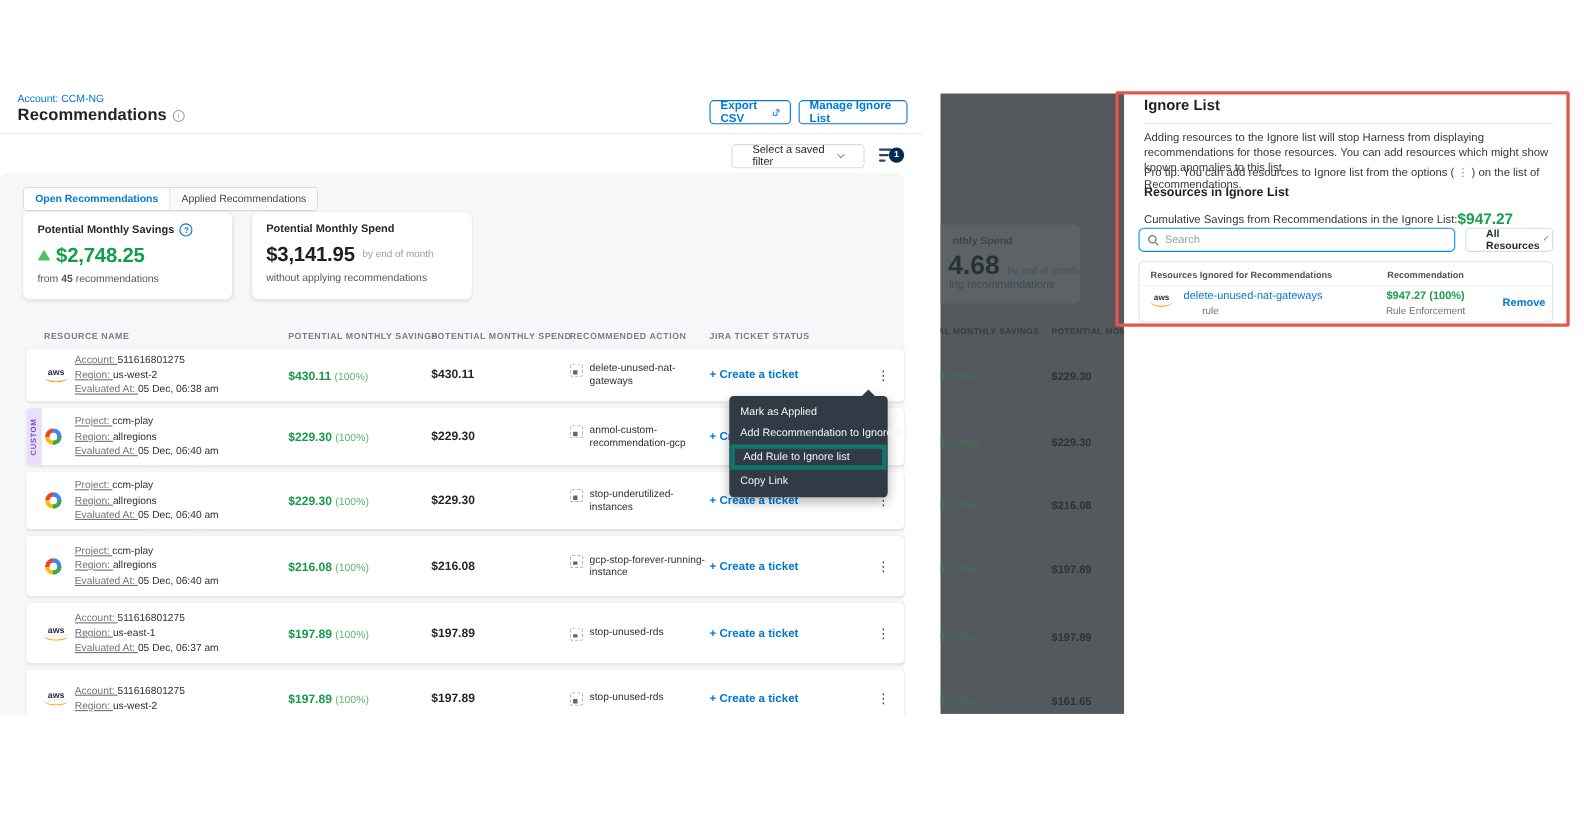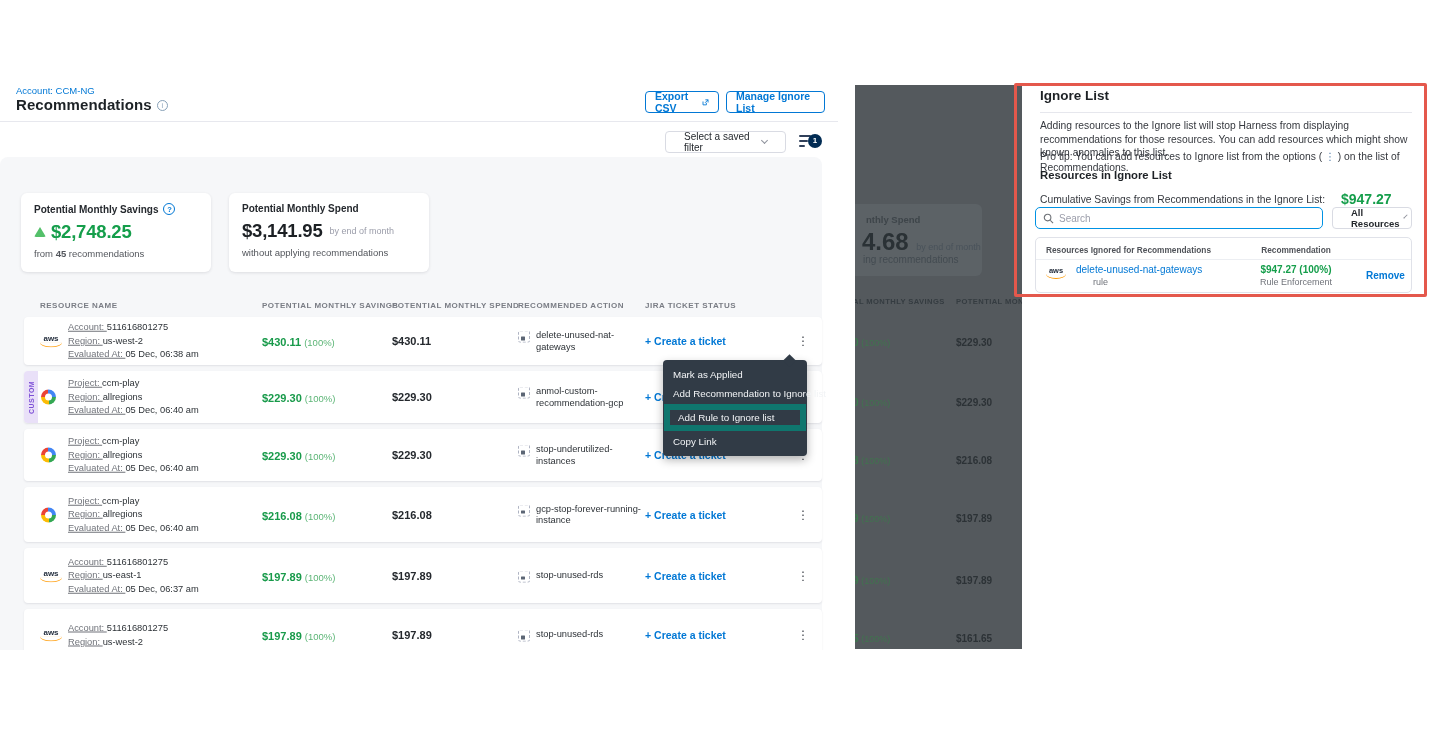--- a/index.html
+++ b/index.html
@@ -80,21 +80,21 @@
   .action-icon::after { content:""; position:absolute; left:1.5px; bottom:1.5px; width:4.5px; height:3.5px; background:#5c6675; border-radius:.5px;}
   .action-text { font-size:9.3px; color:#2d3237; line-height:11.5px; overflow-wrap:anywhere; }
   .jira { position:absolute; left:621px; top:50%; transform:translateY(-50%); font-size:10.5px; font-weight:700; color:#0278d5; white-space:nowrap; cursor:pointer; }
   .dots { position:absolute; left:768px; top:50%; transform:translateY(-50%); font-size:12px; color:#3e434a; padding:2px 5px; cursor:pointer; letter-spacing:0; }
 
   
   #ctx-menu { position:absolute; left:663px; top:275px; width:144px; background:#313b46; border-radius:4px;
               padding:5px 0; box-shadow:0 4px 10px rgba(0,0,0,.3); z-index:30; }
   .menu-arrow { position:absolute; top:-4px; left:122px; width:9px; height:9px; background:#313b46; transform:rotate(45deg); }
   .menu-item { font-size:9.8px; color:#f2f4f6; padding:4px 10px; line-height:11px; cursor:pointer; white-space:nowrap; }
-  .menu-item.highlight { border:6px solid #0f766e; padding:2px 8px; margin:1px 1px; }
+  .menu-item.highlight { border:4px solid #0f766e; padding:2px 8px; margin:1px 1px; }
 
   
   #dim-shot { position:absolute; left:855px; top:85px; width:167px; height:564px; background:#54595d; overflow:hidden;text-decoration:underline; }
   #dim-card { position:absolute; left:0px; top:119px; width:127px; height:72px; background:#5c6266; border-radius:0 6px 6px 0; }
   .dim-card-title { position:absolute; left:11px; top:10px; font-size:9.5px; font-weight:700; color:#3e454a; }
   .dim-card-vrow { position:absolute; left:7px; top:24px; white-space:nowrap; }
   .dim-big { font-size:24px; font-weight:700; color:#2a3135; }
   .dim-suffix { font-size:9px; color:#49525a; margin-left:3px; }
   .dim-card-sub { position:absolute; left:8px; top:50px; font-size:10px; color:#434b51; }
   .dim-hdr { position:absolute; top:212px; font-size:7.6px; font-weight:700; letter-spacing:.4px; color:#353c41; white-space:nowrap;}
@@ -105,21 +105,21 @@
 
   
   #ignore-panel { position:absolute; left:1022px; top:85px; width:418px; height:565px; background:#fff; }
   .ig-title { position:absolute; left:18px; top:3px; font-size:13.5px; font-weight:700; color:#1d2125; }
   .ig-divider { position:absolute; left:18px; top:27px; width:372px; border-top:1px solid #e6e7ed; }
   .ig-para { position:absolute; left:18px; top:34px; width:382px; font-size:10.3px; line-height:13.5px; color:#35383e; }
   .ig-protip { position:absolute; left:18px; top:66px; width:390px; font-size:10.3px; color:#35383e; }
   .kebab-inline { color:#4d79a8; font-size:10px; letter-spacing:0; }
   .ig-res-hdr { position:absolute; left:18px; top:84px; font-size:11.3px; font-weight:700; color:#1d2125; }
   .ig-cum { position:absolute; left:18px; top:106px; font-size:10.3px; color:#35383e; white-space:nowrap; }
-  .ig-cum .cum-val { font-size:14px; font-weight:700; color:#159e4b; margin-left:16px; vertical-align:-1px; }
+  .ig-cum .cum-val { font-size:14px; font-weight:700; color:#159e4b; margin-left:0; vertical-align:-1px; }
   .ig-search { position:absolute; left:13px; top:122px; width:288px; height:22px; border:1.6px solid #0092e4; border-radius:5px;
                background:#fff; display:flex; align-items:center; padding:0 7px; gap:5px; }
   .ig-search input { border:none; outline:none; flex:1; font-size:10px; color:#25292e; font-family:"Liberation Sans",sans-serif; }
   .ig-search input::placeholder { color:#9b9daa; }
   #res-filter { left:310px; top:122px; width:80px; height:22px; font-size:9.5px; font-weight:600; }
   .ig-table { position:absolute; left:13px; top:152px; width:377px; height:56px; border:1px solid #e0e2e9; border-radius:5px; background:#fff; }
   .ig-th { position:absolute; top:7px; font-size:8.3px; font-weight:700; color:#505359; }
   .ig-table-div { position:absolute; left:0; top:21px; width:100%; border-top:1px solid #eceef2; }
   .ig-aws { position:absolute; left:10px; top:29px; width:20px; text-align:center; font-size:7.5px; font-weight:700; color:#252f3e; line-height:7px;}
   .ig-aws::after { content:""; display:block; height:4px; border-bottom:1.5px solid #ff9900; border-radius:0 0 50% 50% / 0 0 100% 100%; }
@@ -159,20 +159,24 @@
   </div>
   <div id="filter-btn">
     <span class="bar" style="top:2px; width:12px;"></span>
     <span class="bar" style="top:7px; width:9px;"></span>
     <span class="bar" style="top:12px; width:6px;"></span>
     <span class="badge">1</span>
   </div>
 
   <div id="gray-band"></div>
 
+  <div class="tabs">
+    <div class="tab active">Open Recommendations</div>
+    <div class="tab inactive">Applied Recommendations</div>
+  </div>
 
   <div class="card" id="savings-card">
     <div class="card-title">
         <span>Potential Monthly Savings</span>
         <span class="help-icon">?</span>
       </div>
     <div class="card-value-row">
       <span class="tri-icon"></span>
       <span class="green-big">$2,748.25</span>
     </div>

